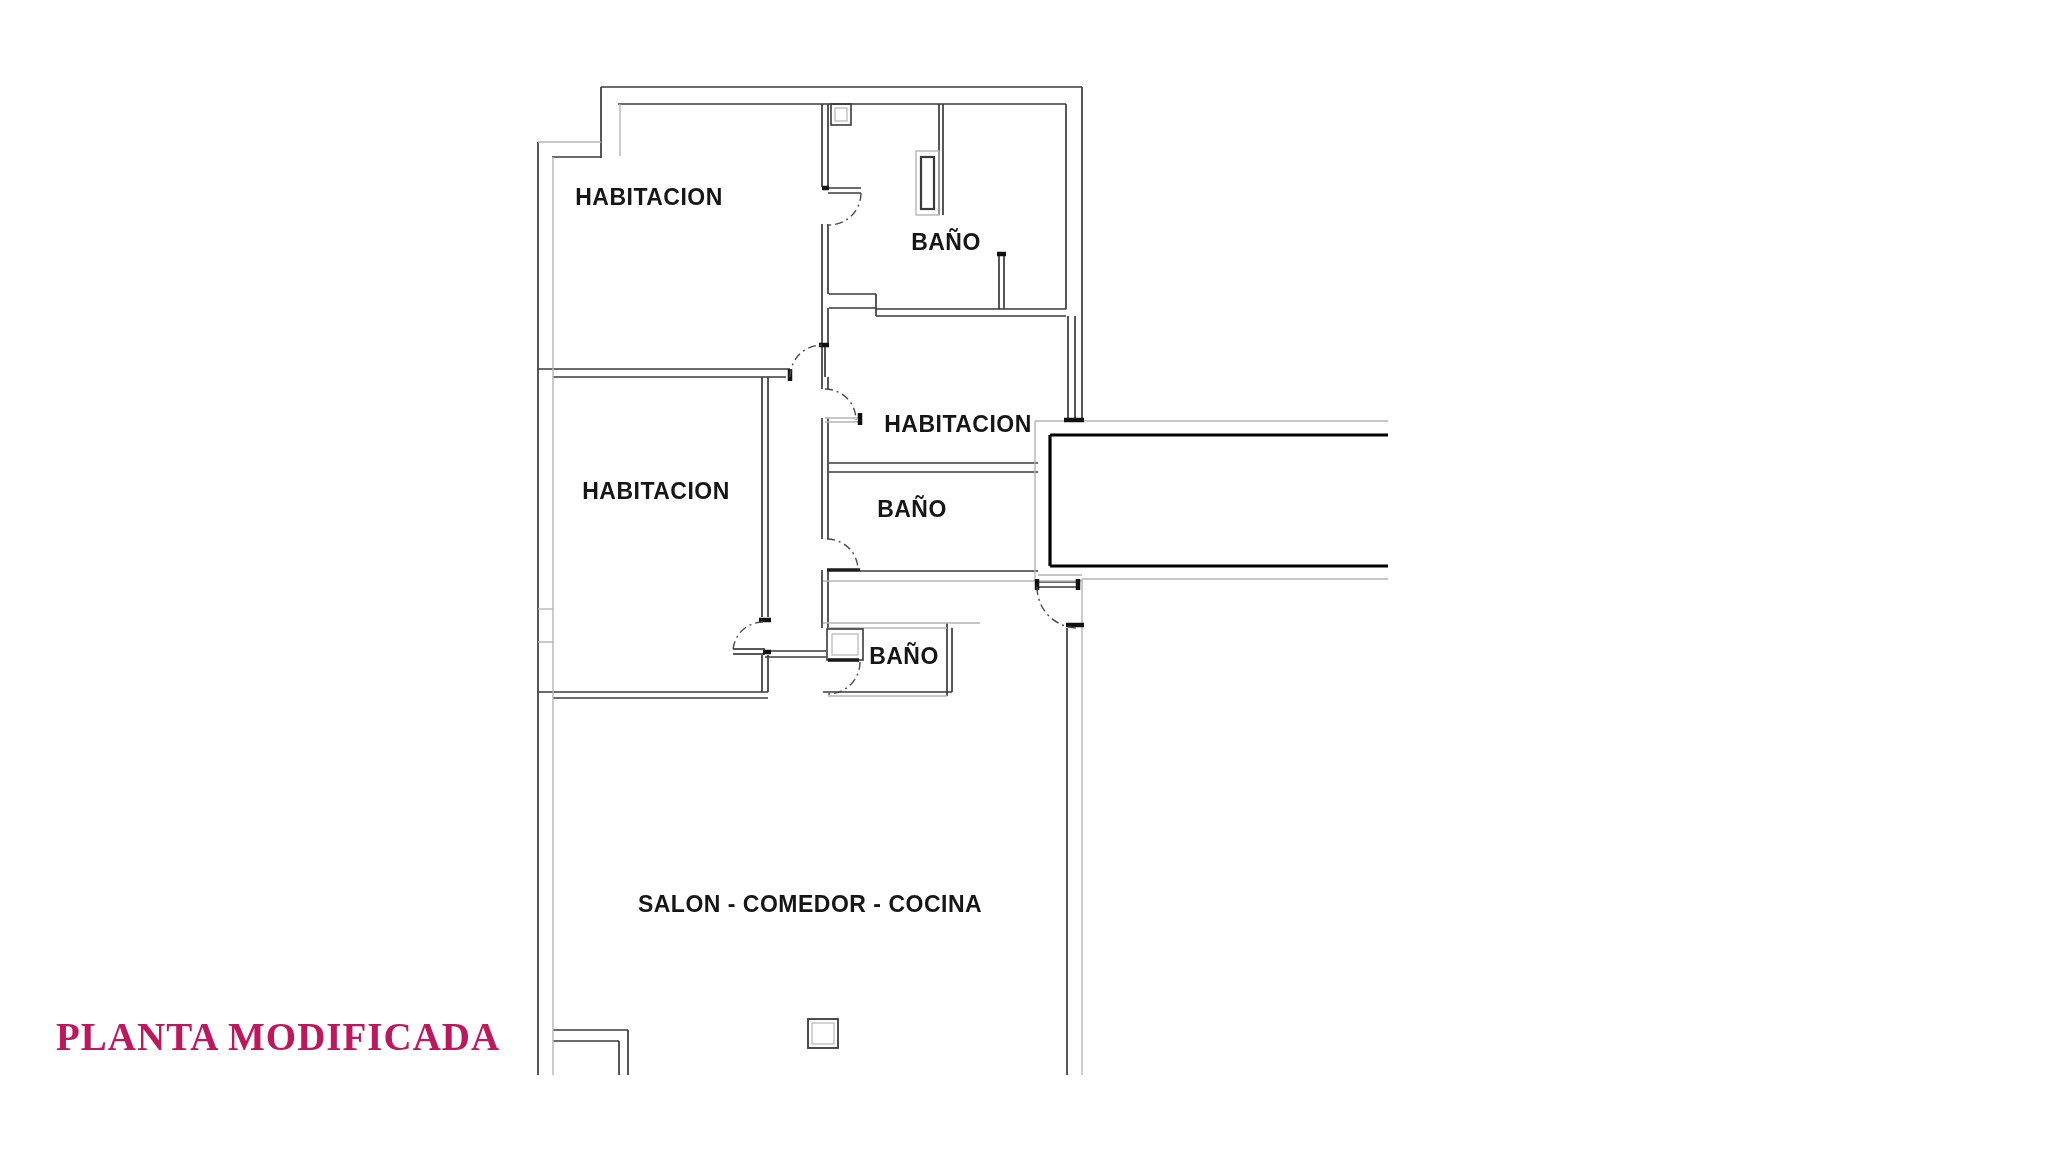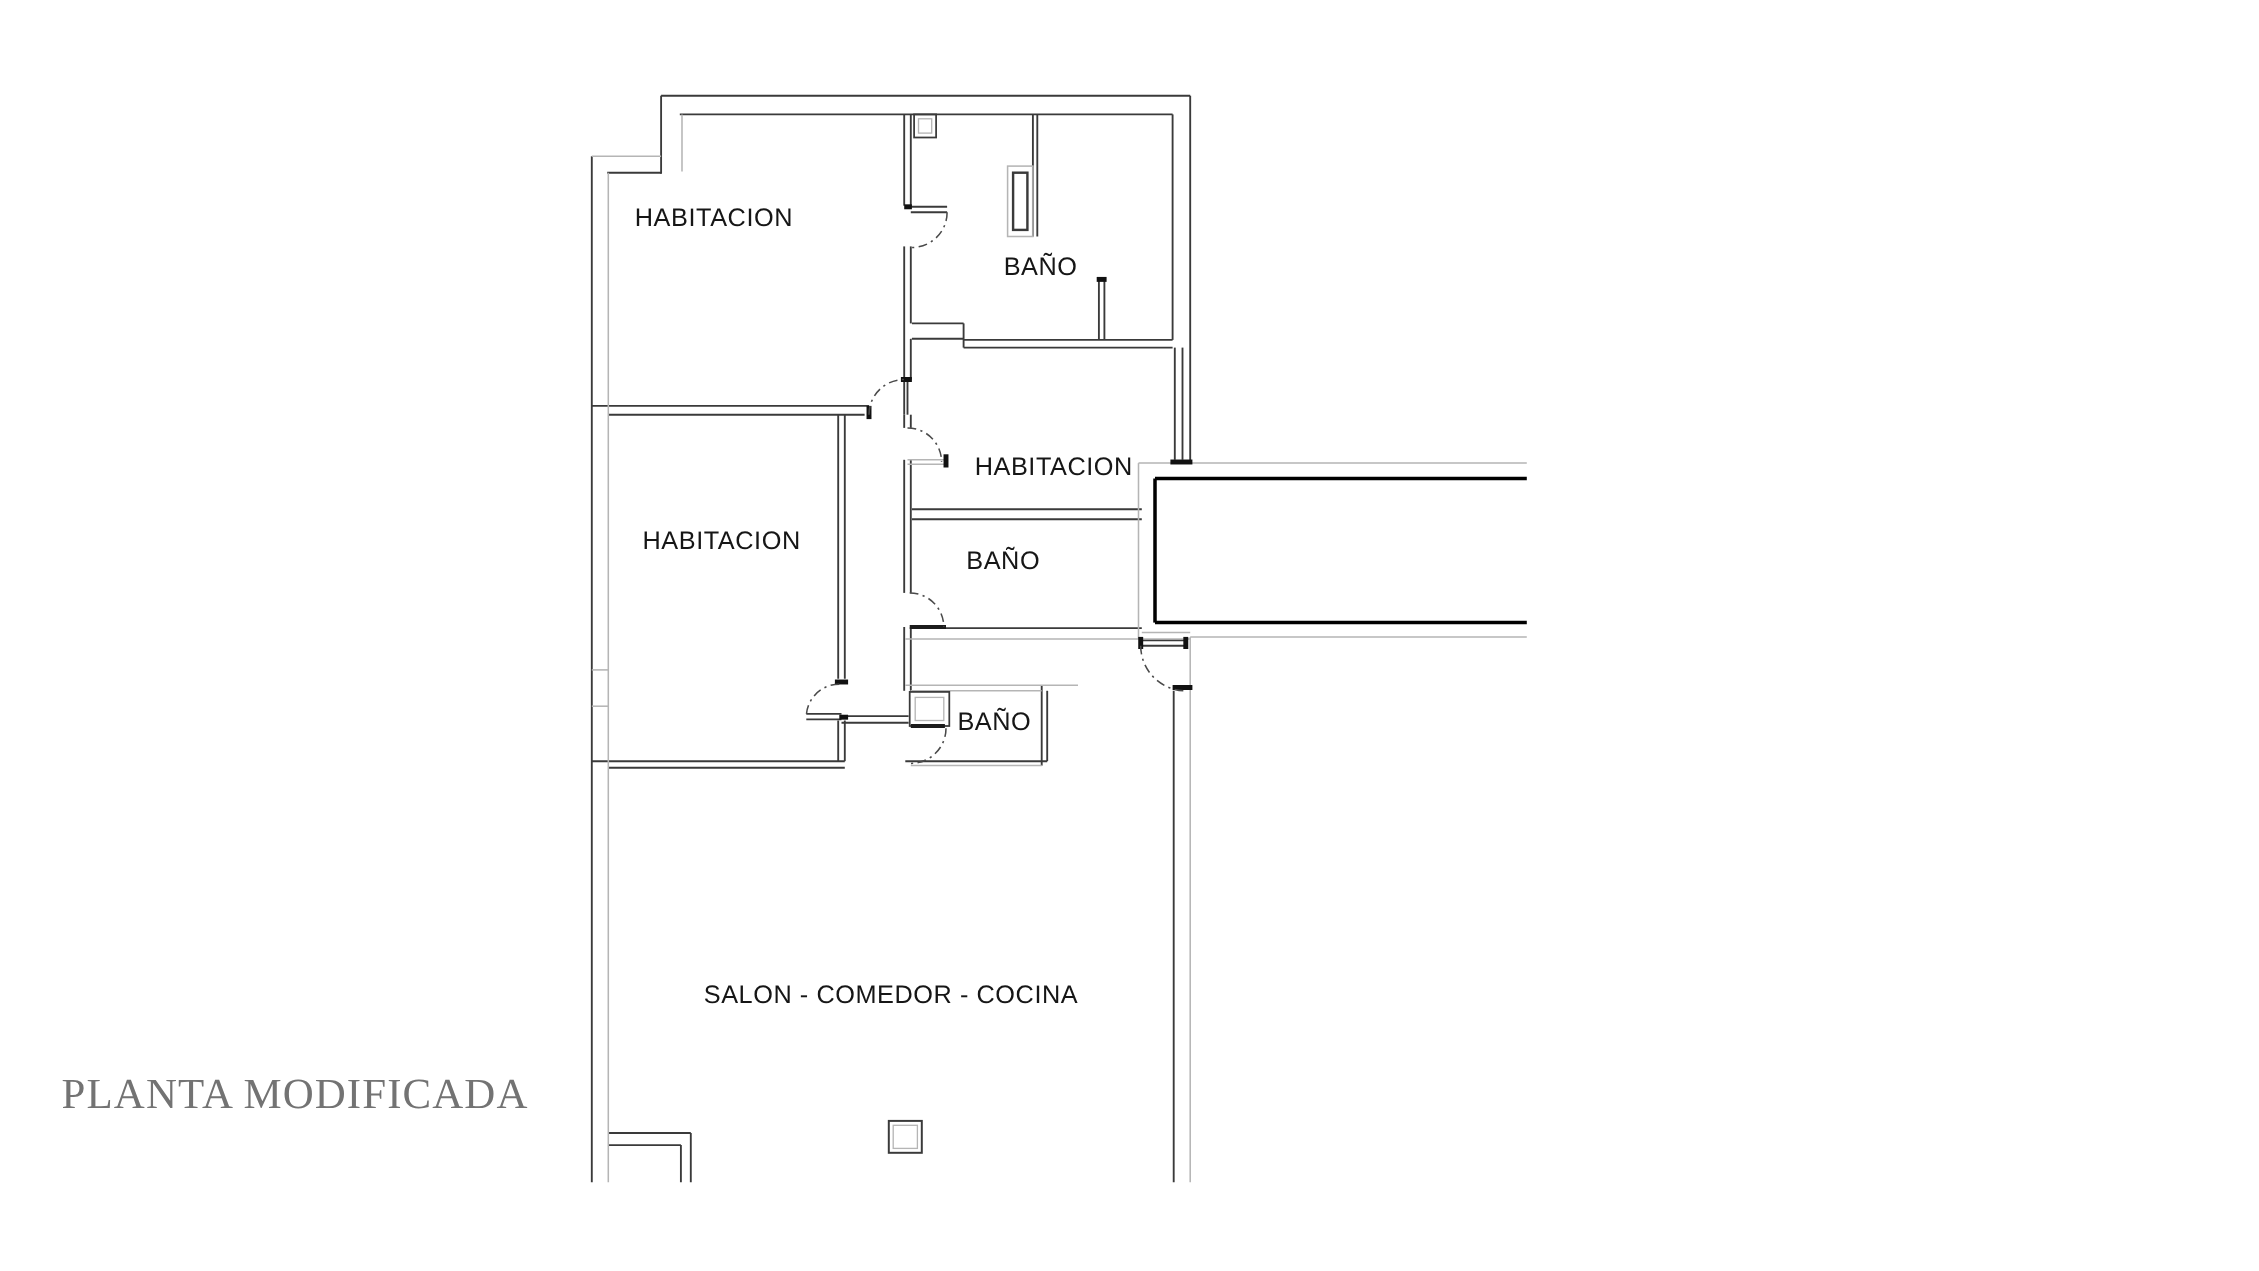--- a/index.html
+++ b/index.html
@@ -1,30 +1,30 @@
 <!DOCTYPE html>
 <html><head>
 <meta charset="utf-8">
 <style>
   html,body{margin:0;padding:0;background:#ffffff;}
   #stage{position:relative;width:2054px;height:1075px;background:#ffffff;overflow:hidden;
-         font-family:"Liberation Sans",sans-serif;}
+         font-family:"Liberation Sans",sans-serif;font-weight:bold;}
   #plan-svg{position:absolute;left:0;top:0;}
   .w-d{stroke:#3a3a3a;stroke-width:1.7;}
   .w-l{stroke:#b5b5b5;stroke-width:1.4;}
   .w-k{stroke:#000000;stroke-width:3.2;}
   .leaf-k{stroke:#1c1c1c;stroke-width:3.6;}
   .cap{stroke:#111111;stroke-width:4.5;}
   .door-arc{stroke:#4a4a4a;stroke-width:1.4;fill:none;stroke-dasharray:8 4 2 4;}
   .fx-d{fill:none;stroke:#3a3a3a;}
   .fx-l{fill:none;stroke:#b5b5b5;}
   .room-label{font-family:"Liberation Sans",sans-serif;font-size:23px;fill:#161616;
               text-anchor:middle;letter-spacing:0.5px;}
-  #plan-title{position:absolute;left:56px;top:972px;
-              font-family:"Liberation Serif",serif;font-size:39px;color:#737373;
+  #plan-title{position:absolute;left:56px;top:1014px;
+              font-family:"Liberation Serif",serif;font-size:39px;color:#be185d;
               letter-spacing:1px;white-space:nowrap;}
 </style>
 </head>
 <body>
 
 <div id="stage">
   <svg id="plan-svg" width="2054" height="1155" viewBox="0 0 2054 1155">
     <g id="g-walls-dark">
         <line x1="601" y1="87" x2="1082" y2="87" class="w-d"></line>
         <line x1="618" y1="104" x2="1066" y2="104" class="w-d"></line>

